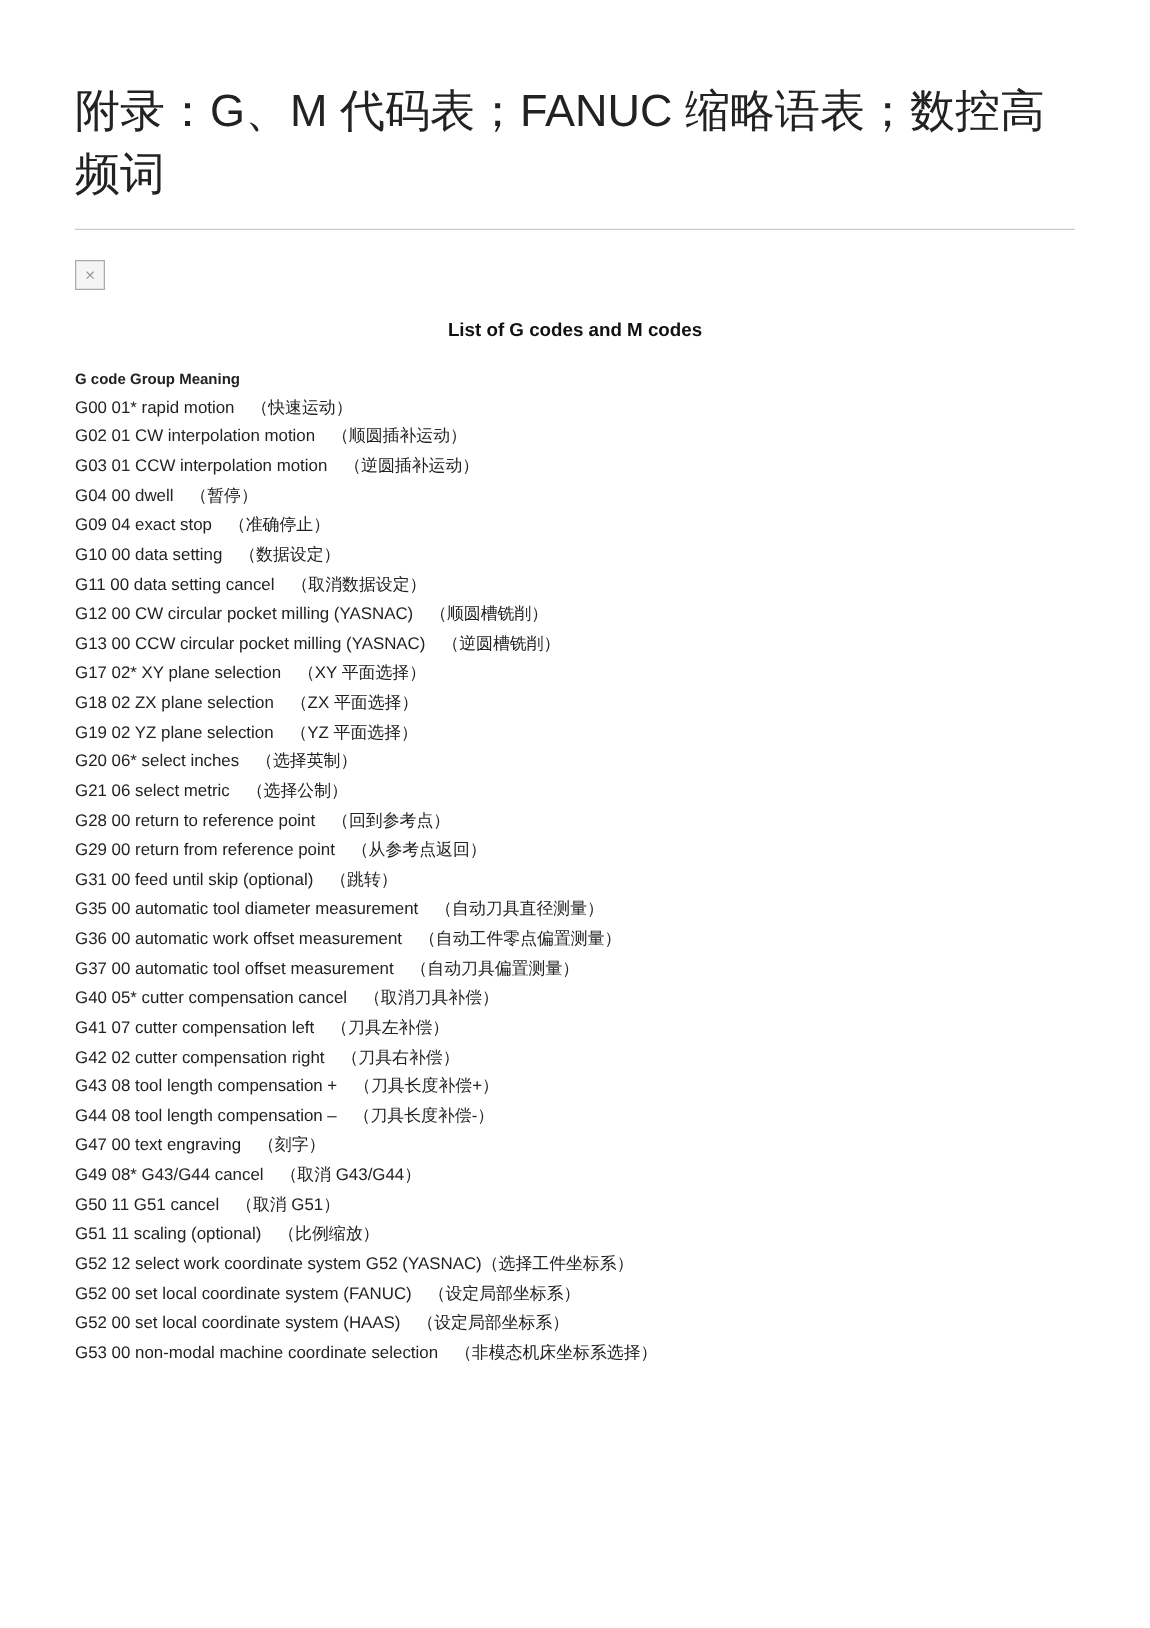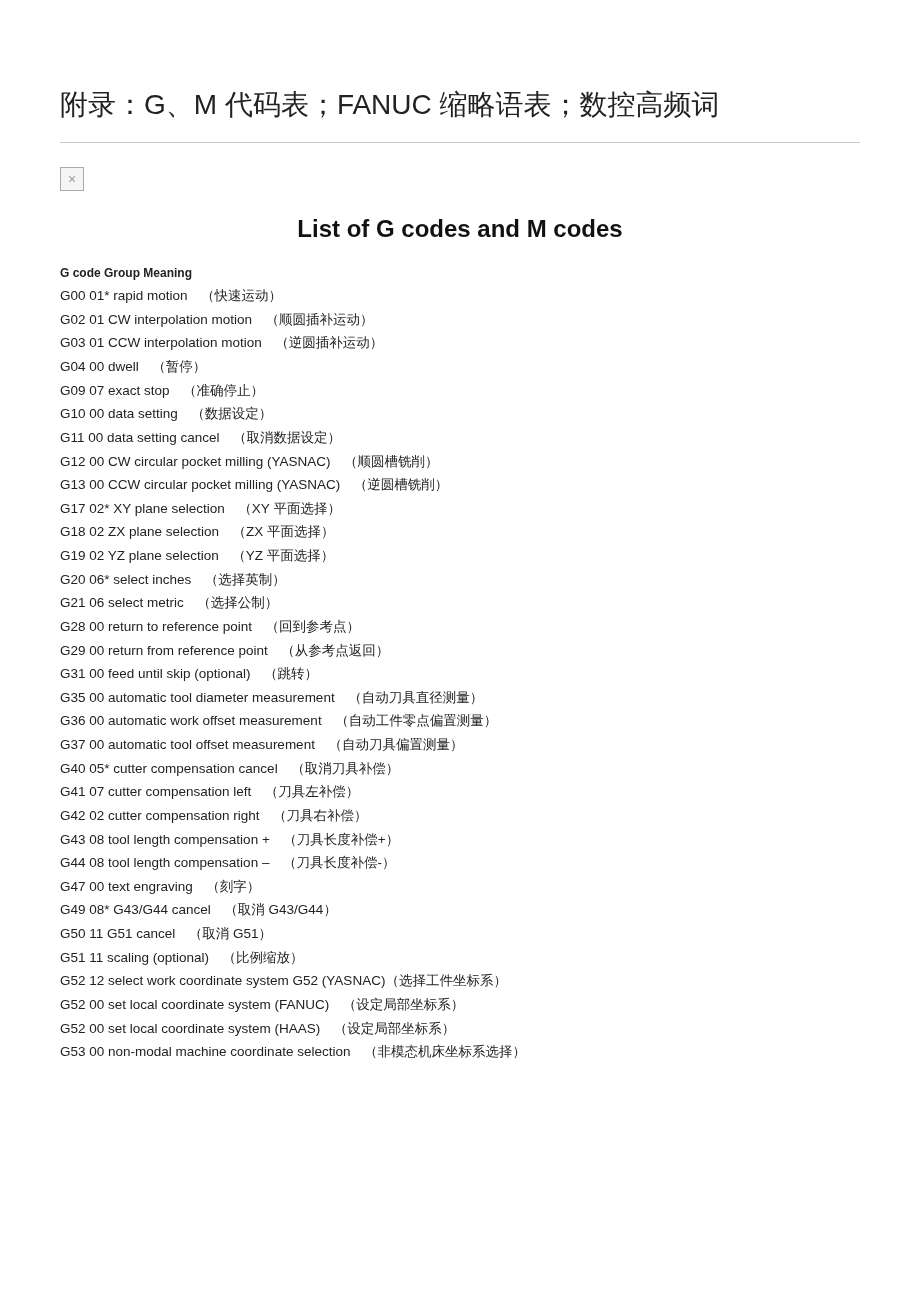--- a/index.html
+++ b/index.html
@@ -10,25 +10,25 @@
     body {
       background: #ffffff;
       font-family: Arial, "Microsoft YaHei", sans-serif;
       font-size: 14px;
       color: #222;
       width: 920px;
       min-height: 1302px;
       padding: 40px 60px 60px 60px;
     }
     .page-title {
-      font-size: 28px;
+      font-size: 36px;
       font-weight: normal;
       color: #222;
       margin-bottom: 16px;
-      margin-top: 45px;
+      margin-top: 24px;
       line-height: 1.4;
     }
     .divider {
       border: none;
       border-top: 1px solid #ccc;
       margin: 18px 0 24px 0;
     }
     .broken-image {
       display: inline-block;
       width: 24px;
@@ -36,21 +36,21 @@
       border: 1px solid #aaa;
       background: #f5f5f5;
       text-align: center;
       line-height: 22px;
       font-size: 14px;
       color: #999;
       margin-bottom: 24px;
     }
     .section-title {
       text-align: center;
-      font-size: 24px;
+      font-size: 15px;
       font-weight: bold;
       margin-bottom: 20px;
       color: #111;
     }
     .table-header {
       font-weight: bold;
       font-size: 12px;
       margin-bottom: 6px;
     }
     .g-code-list {
@@ -76,21 +76,21 @@
 
 <div class="section-title">List of G codes and M codes</div>
 
 <div class="g-code-list">
   <p class="table-header">G code Group Meaning</p>
   <div id="codes-container">
       <p>G00 01* rapid motion　（快速运动）</p>
       <p>G02 01 CW interpolation motion　（顺圆插补运动）</p>
       <p>G03 01 CCW interpolation motion　（逆圆插补运动）</p>
       <p>G04 00 dwell　（暂停）</p>
-      <p>G09 07 exact stop　（准确停止）</p>
+      <p>G09 04 exact stop　（准确停止）</p>
       <p>G10 00 data setting　（数据设定）</p>
       <p>G11 00 data setting cancel　（取消数据设定）</p>
       <p>G12 00 CW circular pocket milling (YASNAC)　（顺圆槽铣削）</p>
       <p>G13 00 CCW circular pocket milling (YASNAC)　（逆圆槽铣削）</p>
       <p>G17 02* XY plane selection　（XY 平面选择）</p>
       <p>G18 02 ZX plane selection　（ZX 平面选择）</p>
       <p>G19 02 YZ plane selection　（YZ 平面选择）</p>
       <p>G20 06* select inches　（选择英制）</p>
       <p>G21 06 select metric　（选择公制）</p>
       <p>G28 00 return to reference point　（回到参考点）</p>

